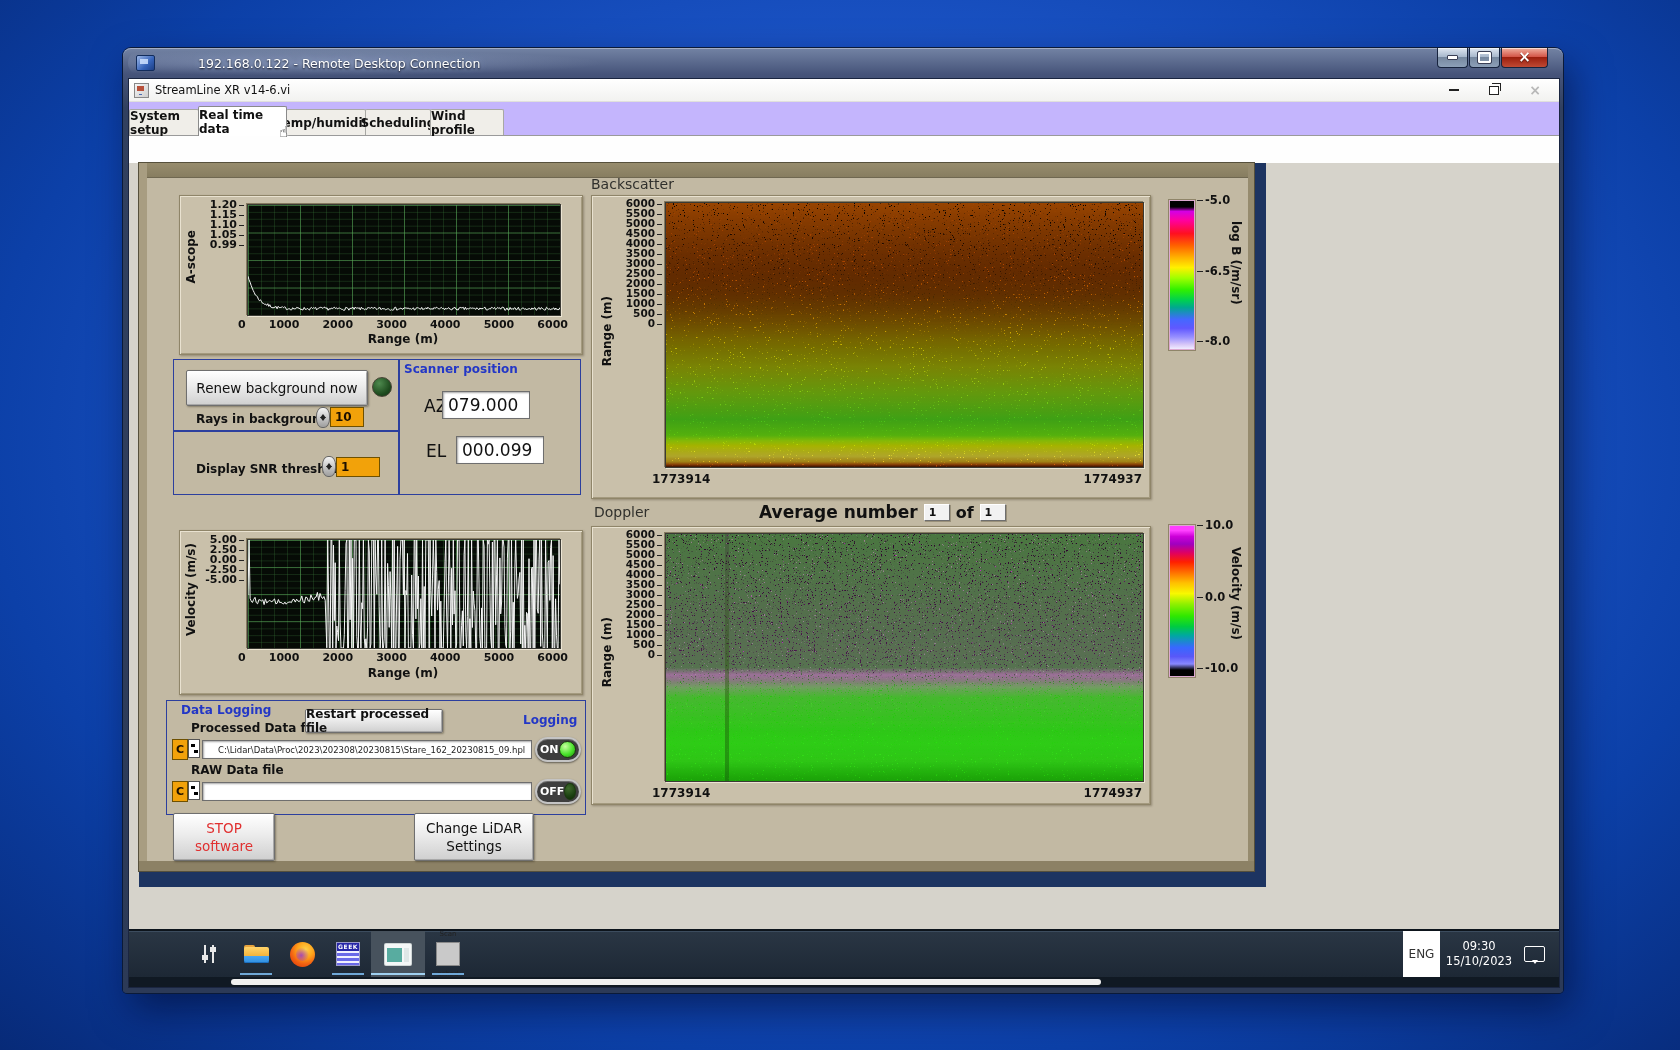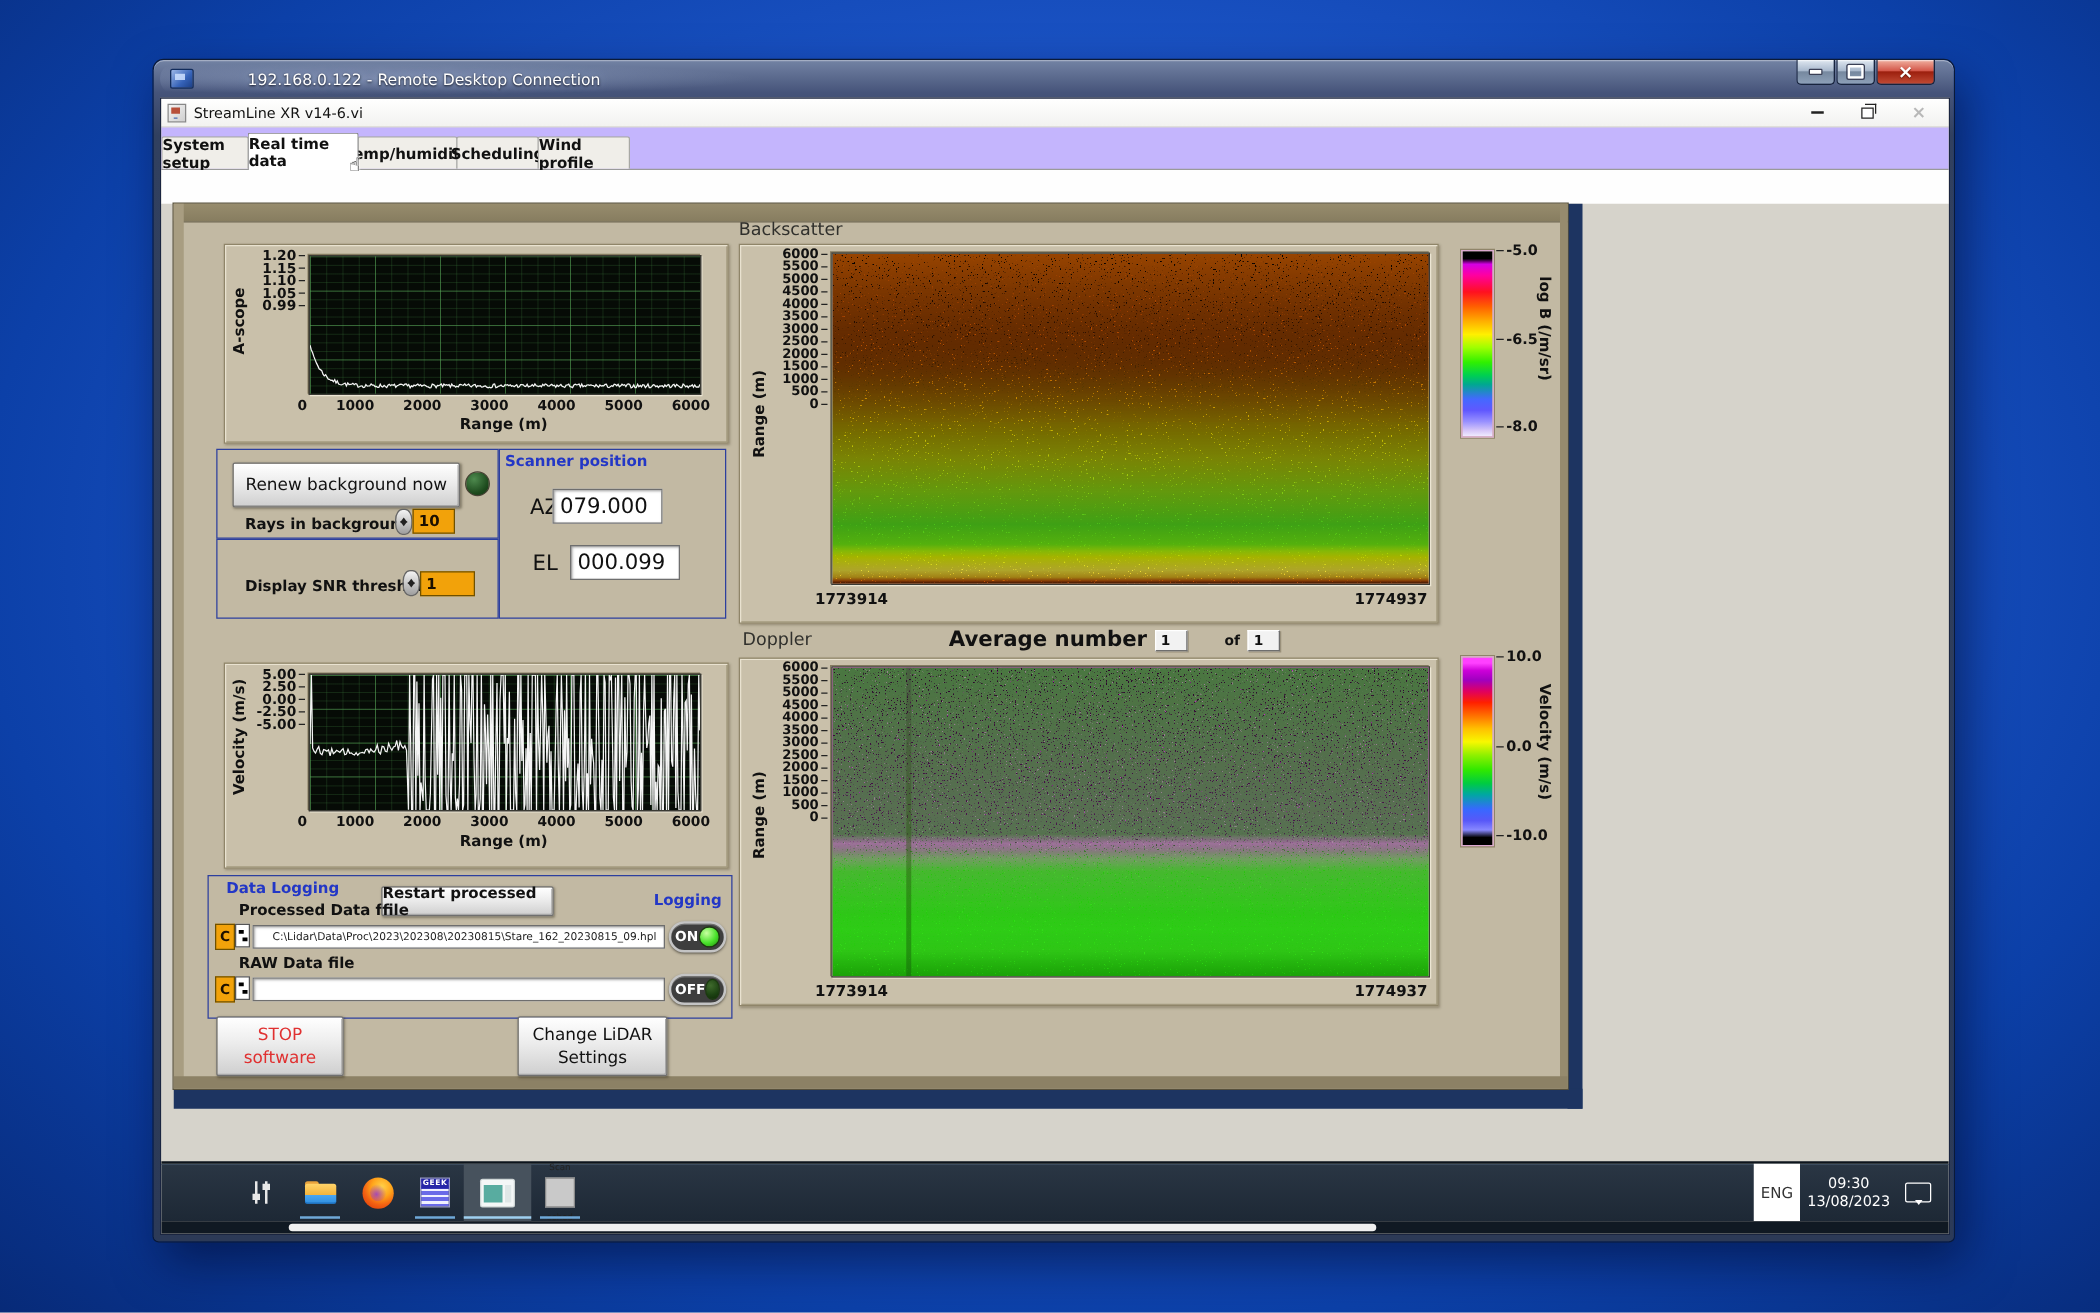--- a/index.html
+++ b/index.html
@@ -321,21 +321,21 @@
               <div class="azel-lbl" style="left:26px;top:81px;">EL</div>
               <div class="field" style="left:56px;top:76px;width:88px;height:28px;">
                   <span class="azel-val">000.099</span>
                 </div>
             </div>
 
             <div class="sec-title" style="left:455px;top:341px;">Doppler</div>
             <div style="position:absolute;left:620px;top:339px;display:flex;align-items:center;gap:6px;">
               <span class="lbl" style="position:static;font-size:17px;">Average number</span>
               <span class="avgbox">1</span>
-              <span class="lbl" style="position:static;font-size:11px;margin-left:24px;">of</span>
+              <span class="lbl" style="position:static;font-size:16px;">of</span>
               <span class="avgbox">1</span>
             </div>
 
             <div class="group" style="left:452px;top:363px;width:558px;height:277px;">
               <div class="vtext vtext-up" style="left:8px;top:90px;">Range (m)</div>
               <div class="yticks yticks-hm" style="left:28px;top:2px;width:42px;height:255px;">
                   <span class="tk">6000</span>
                   <span class="tk">5500</span>
                   <span class="tk">5000</span>
                   <span class="tk">4500</span>
@@ -466,21 +466,21 @@
               <span>Scan</span>
               <span>sched</span>
             </span>
             <span class="uline"></span>
           </div>
         </div>
         <div class="tray">
           <div class="eng">ENG</div>
           <div class="clock">
             <div>09:30</div>
-            <div>13/08/2023</div>
+            <div>15/10/2023</div>
           </div>
           <div class="notif"></div>
         </div>
       </div>
       <div class="scrollstrip">
         <div class="thumb"></div>
       </div>
 
     </div>
   </div>

